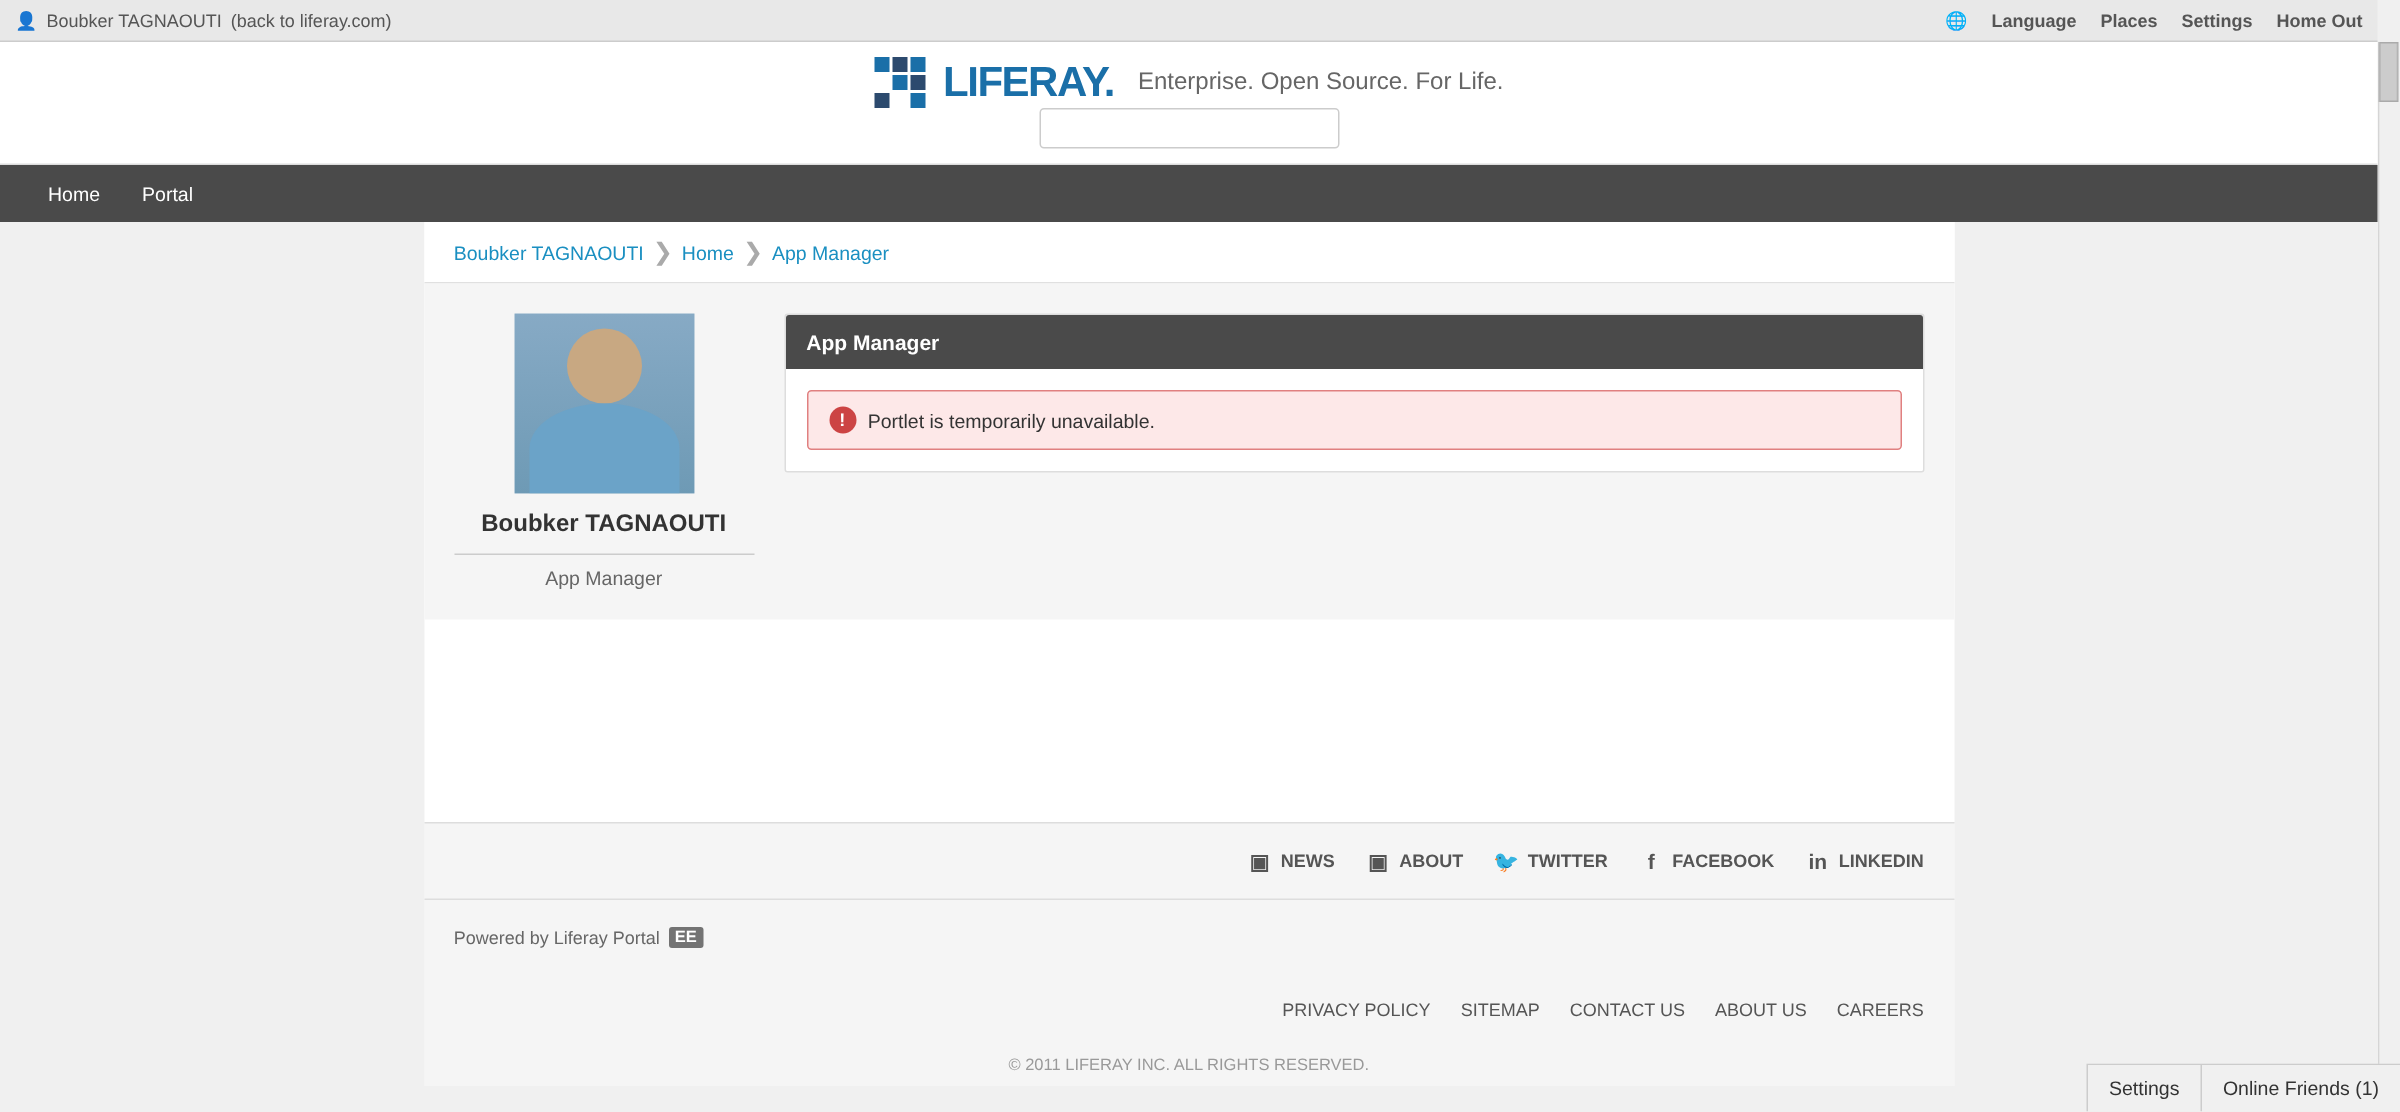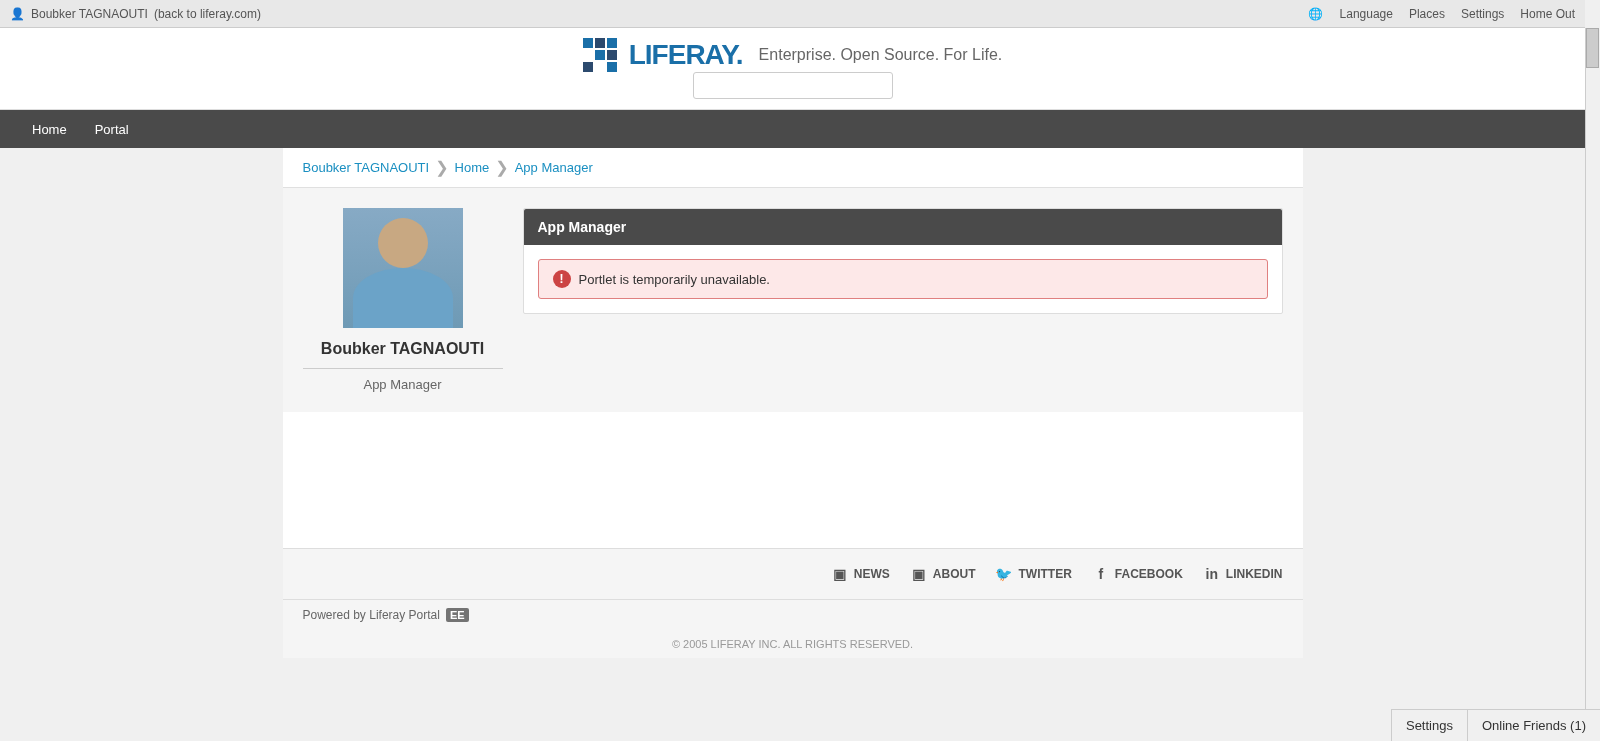--- a/index.html
+++ b/index.html
@@ -10,21 +10,21 @@
       background: #e8e8e8;
       border-bottom: 1px solid #ccc;
       height: 28px;
       display: flex;
       align-items: center;
       justify-content: space-between;
       padding: 0 10px;
     }
     #top-bar-left { display: flex; align-items: center; gap: 6px; color: #555; font-size: 12px; }
     #top-bar-right { display: flex; align-items: center; gap: 16px; font-size: 12px; color: #555; }
-    #top-bar-right a { color: #555; text-decoration: none; }
+    #top-bar-right a { color: #555; text-decoration: none; font-weight: bold; }
 
     
     #header {
       background: #fff;
       padding: 10px 20px;
       display: flex;
       align-items: center;
       justify-content: space-between;
       border-bottom: 1px solid #ddd;
       flex-direction: column;
@@ -247,21 +247,21 @@
       width: 18px;
       height: 18px;
       display: flex;
       align-items: center;
       justify-content: center;
       font-size: 14px;
     }
 
     
     #powered-by {
-      padding: 8px 20px;
+      padding: 18px 20px;
       display: flex;
       align-items: center;
       gap: 6px;
       font-size: 12px;
       color: #666;
       border-top: 1px solid #ddd;
       background: #f5f5f5;
     }
     .ee-badge {
       background: #737373;
@@ -441,22 +441,29 @@
         <span class="social-icon">in</span>
         <span>LINKEDIN</span>
       </a>
     </div>
 
     <div id="powered-by">
       <span>Powered by Liferay Portal</span>
       <span class="ee-badge">EE</span>
     </div>
 
-
-    <div id="copyright">© 2005 LIFERAY INC. ALL RIGHTS RESERVED.</div>
+    <div id="footer-links">
+      <a class="footer-link">PRIVACY POLICY</a>
+      <a class="footer-link">SITEMAP</a>
+      <a class="footer-link">CONTACT US</a>
+      <a class="footer-link">ABOUT US</a>
+      <a class="footer-link">CAREERS</a>
+    </div>
+
+    <div id="copyright">© 2011 LIFERAY INC. ALL RIGHTS RESERVED.</div>
 
   </div>
 
 </div>
 
 <div id="scrollbar-area">
   <div class="scrollbar-thumb"></div>
 </div>
 
 <div id="bottom-bar">

